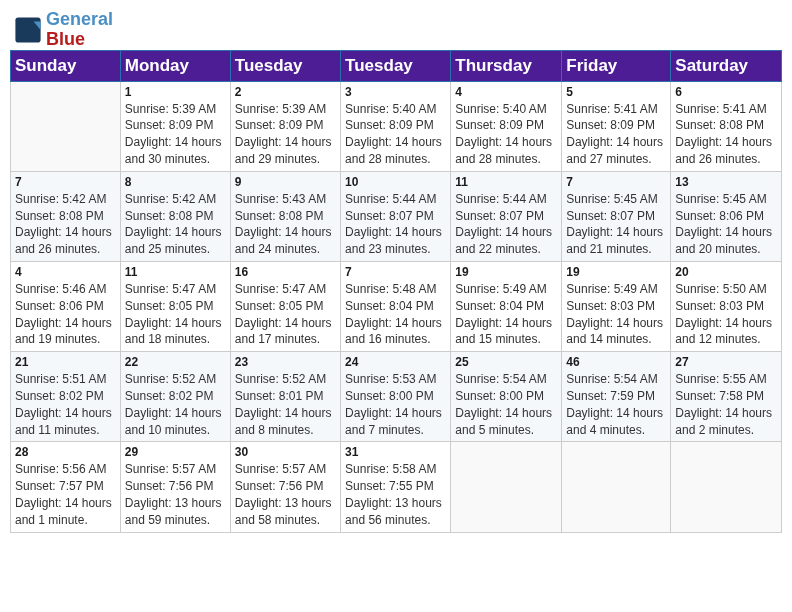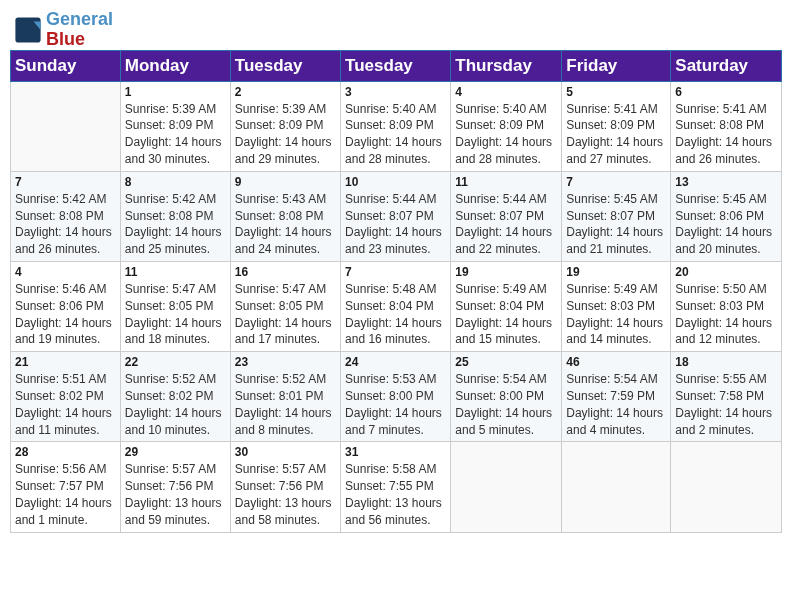--- a/index.html
+++ b/index.html
@@ -223,21 +223,21 @@
         </td>
         <td>
           <span class="day-num">25</span>
           <div class="day-info">Sunrise: 5:54 AM<br>Sunset: 8:00 PM<br>Daylight: 14 hours<br>and 5 minutes.</div>
         </td>
         <td>
           <span class="day-num">46</span>
           <div class="day-info">Sunrise: 5:54 AM<br>Sunset: 7:59 PM<br>Daylight: 14 hours<br>and 4 minutes.</div>
         </td>
         <td>
-          <span class="day-num">18</span>
+          <span class="day-num">27</span>
           <div class="day-info">Sunrise: 5:55 AM<br>Sunset: 7:58 PM<br>Daylight: 14 hours<br>and 2 minutes.</div>
         </td>
       </tr>
       <tr>
         <td>
           <span class="day-num">28</span>
           <div class="day-info">Sunrise: 5:56 AM<br>Sunset: 7:57 PM<br>Daylight: 14 hours<br>and 1 minute.</div>
         </td>
         <td>
           <span class="day-num">29</span>

